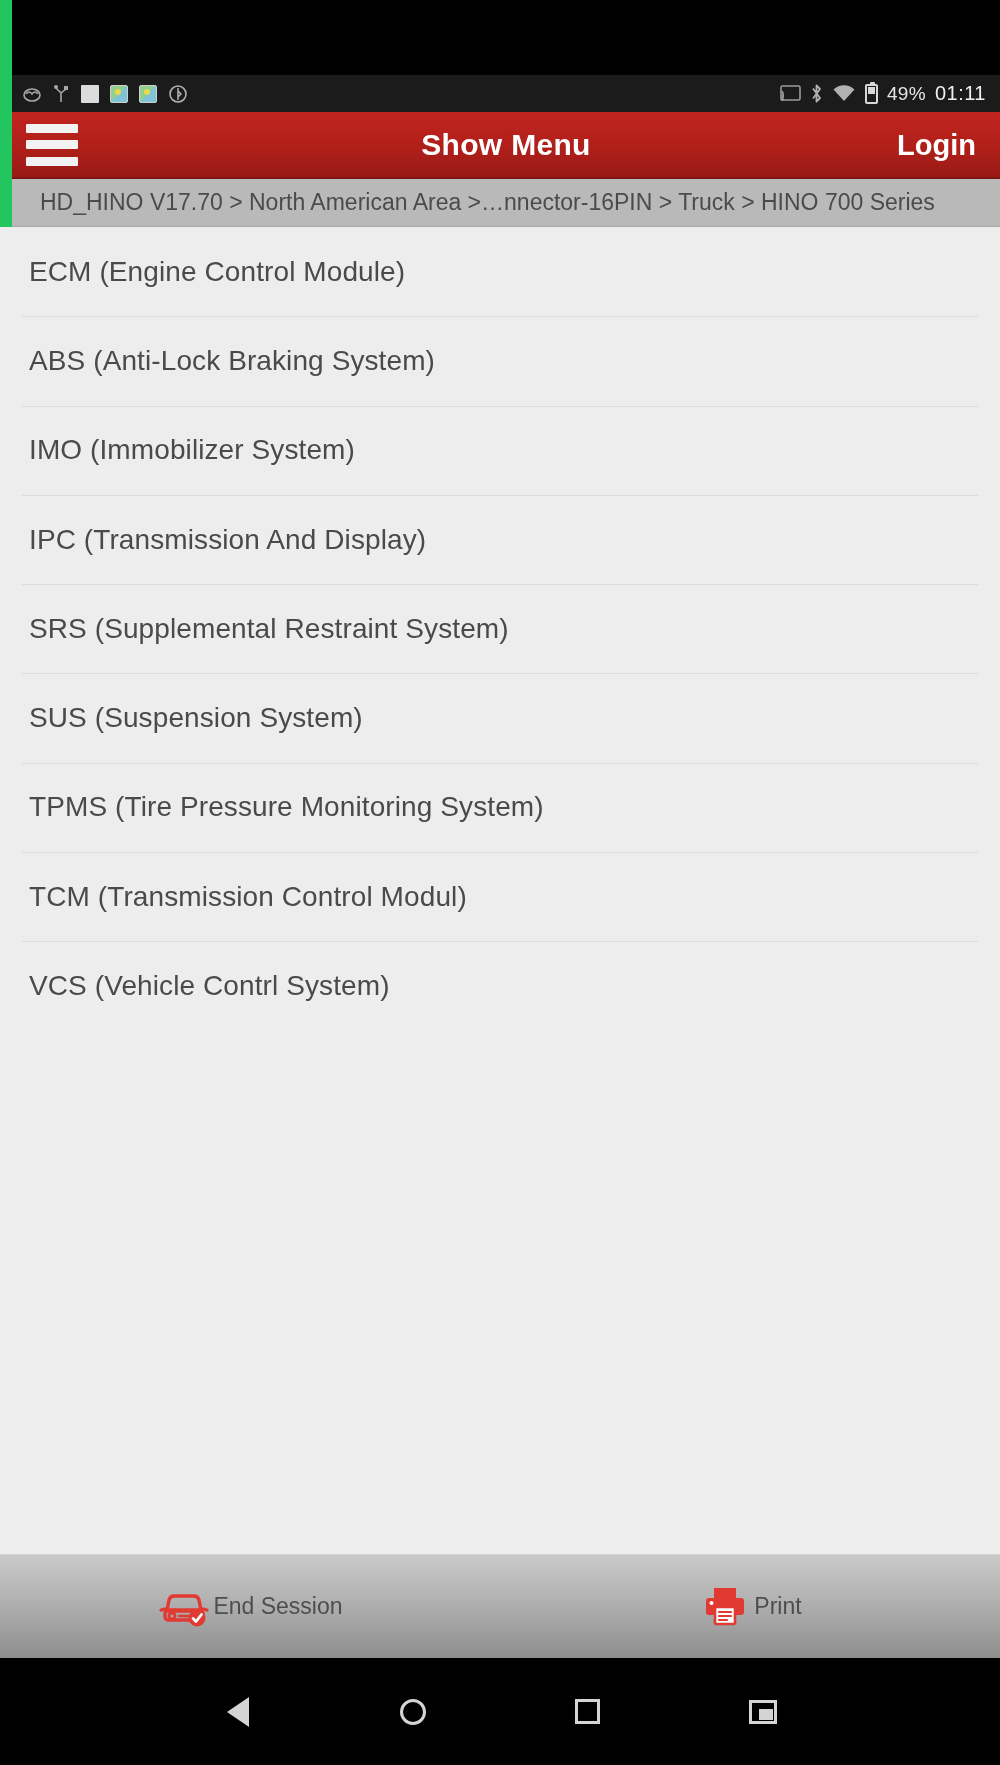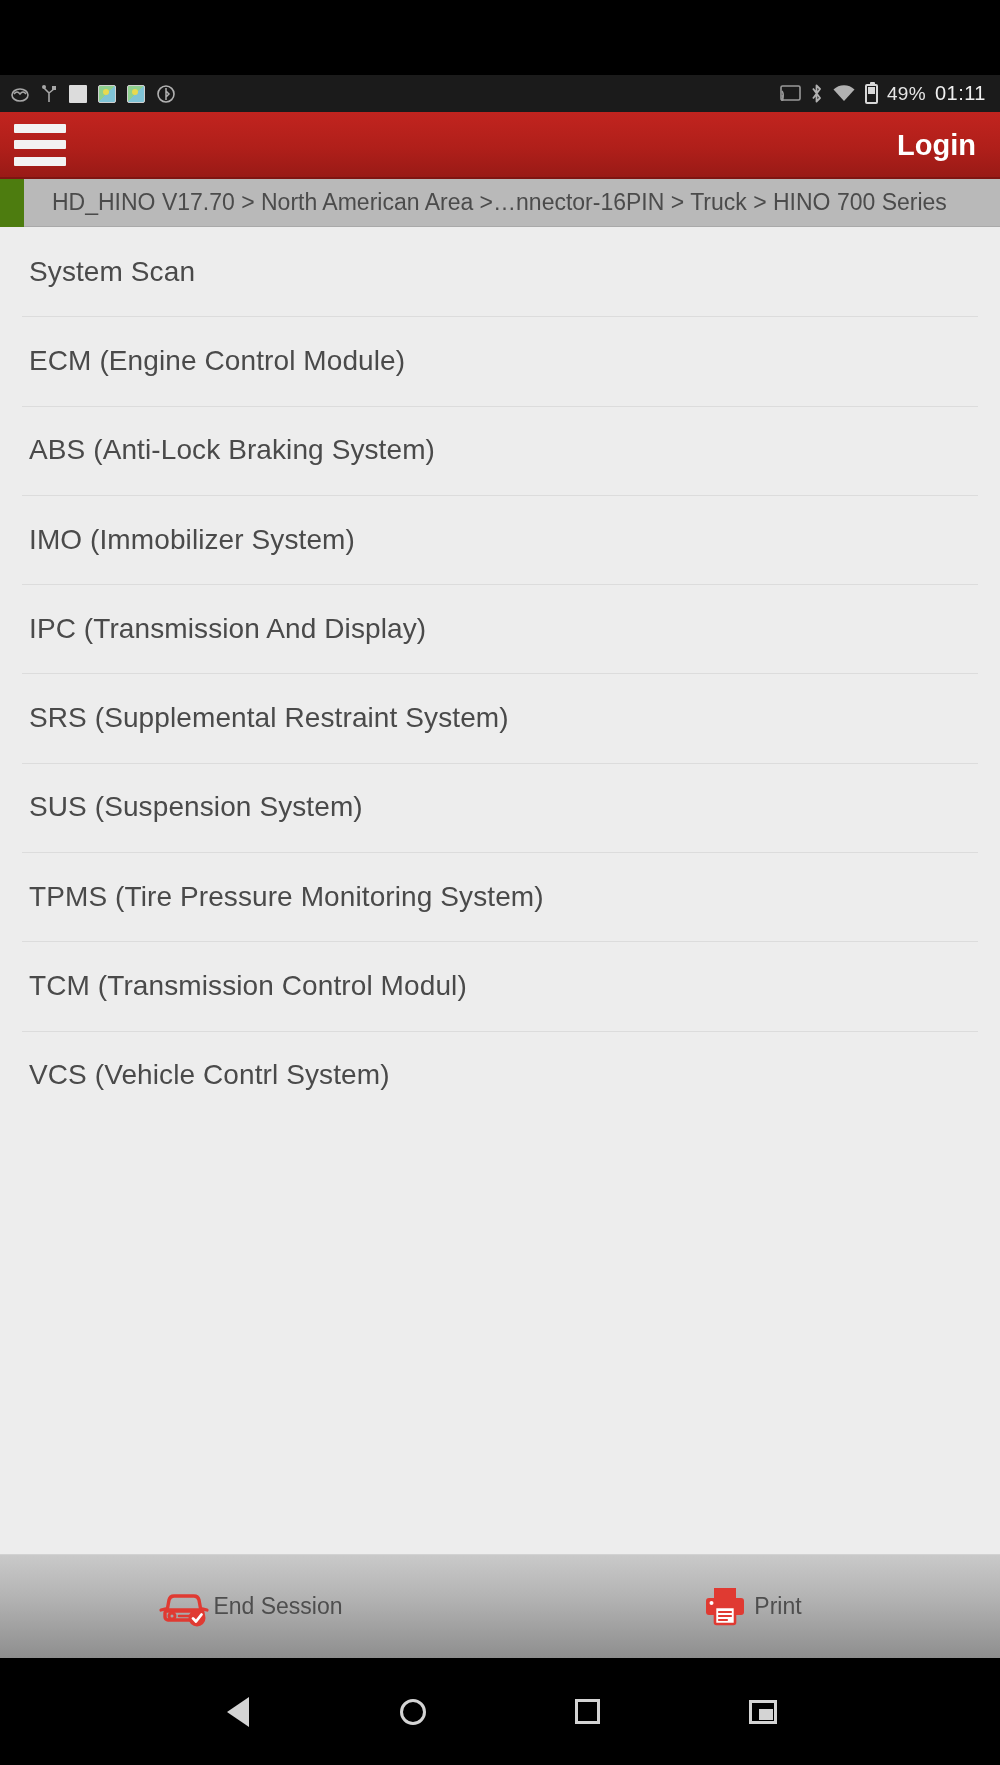--- a/index.html
+++ b/index.html
@@ -2,21 +2,21 @@
 <html><head>
 <meta charset="utf-8">
 <style>
   * { margin:0; padding:0; box-sizing:border-box; }
   html, body {
     width:1000px; height:1765px;
     background:#000;
     font-family:"Liberation Sans", sans-serif;
     overflow:hidden;
   }
-  #screen { position:relative; width:1000px; height:1765px; background:#4d7c0f; }
+  #screen { position:relative; width:1000px; height:1765px; background:#22c55e;padding-left:12px; }
 
   
   .bezel-top { height:75px; background:#000; }
 
   
   .statusbar {
     height:37px; background:#1b1b1b;
     display:flex; align-items:center;
     padding:0 14px 0 10px;
     color:#d8d8d8;
@@ -61,21 +61,20 @@
     position:absolute; right:24px; top:50%; transform:translateY(-50%);
     color:#fff; font-size:29px; font-weight:bold; cursor:pointer;
   }
 
   
   .breadcrumb {
     height:48px; background:#b9b9b9;
     display:flex; align-items:center; padding-left:28px;
     color:#4b4b4b; font-size:23px; white-space:nowrap; overflow:hidden;
     border-bottom:1px solid #a9a9a9;
-    margin-left:24px;
   }
 
   
   .list {
     position:absolute; left:0; right:0;
     top:227px; bottom:211px;
     background:#ededed; overflow:hidden;
   }
   .list-item {
     height:89.3px; display:flex; align-items:center;
@@ -174,29 +173,27 @@
       <span class="sb-time">01:11</span>
     </div>
   </div>
 
   <div class="appbar">
     <div class="hamburger">
       <span></span>
         <span></span>
         <span></span>
     </div>
+    <div class="appbar-title">Show Menu</div>
     <div class="appbar-login">Login</div>
   </div>
 
   <div class="breadcrumb">HD_HINO V17.70 &gt; North American Area &gt;…nnector-16PIN &gt; Truck &gt; HINO 700 Series</div>
 
   <div class="list">
-    <div class="list-item">
-        <span class="list-item-label">System Scan</span>
-      </div>
     <div class="list-item">
         <span class="list-item-label">ECM (Engine Control Module)</span>
       </div>
     <div class="list-item">
         <span class="list-item-label">ABS (Anti-Lock Braking System)</span>
       </div>
     <div class="list-item">
         <span class="list-item-label">IMO (Immobilizer System)</span>
       </div>
     <div class="list-item">

